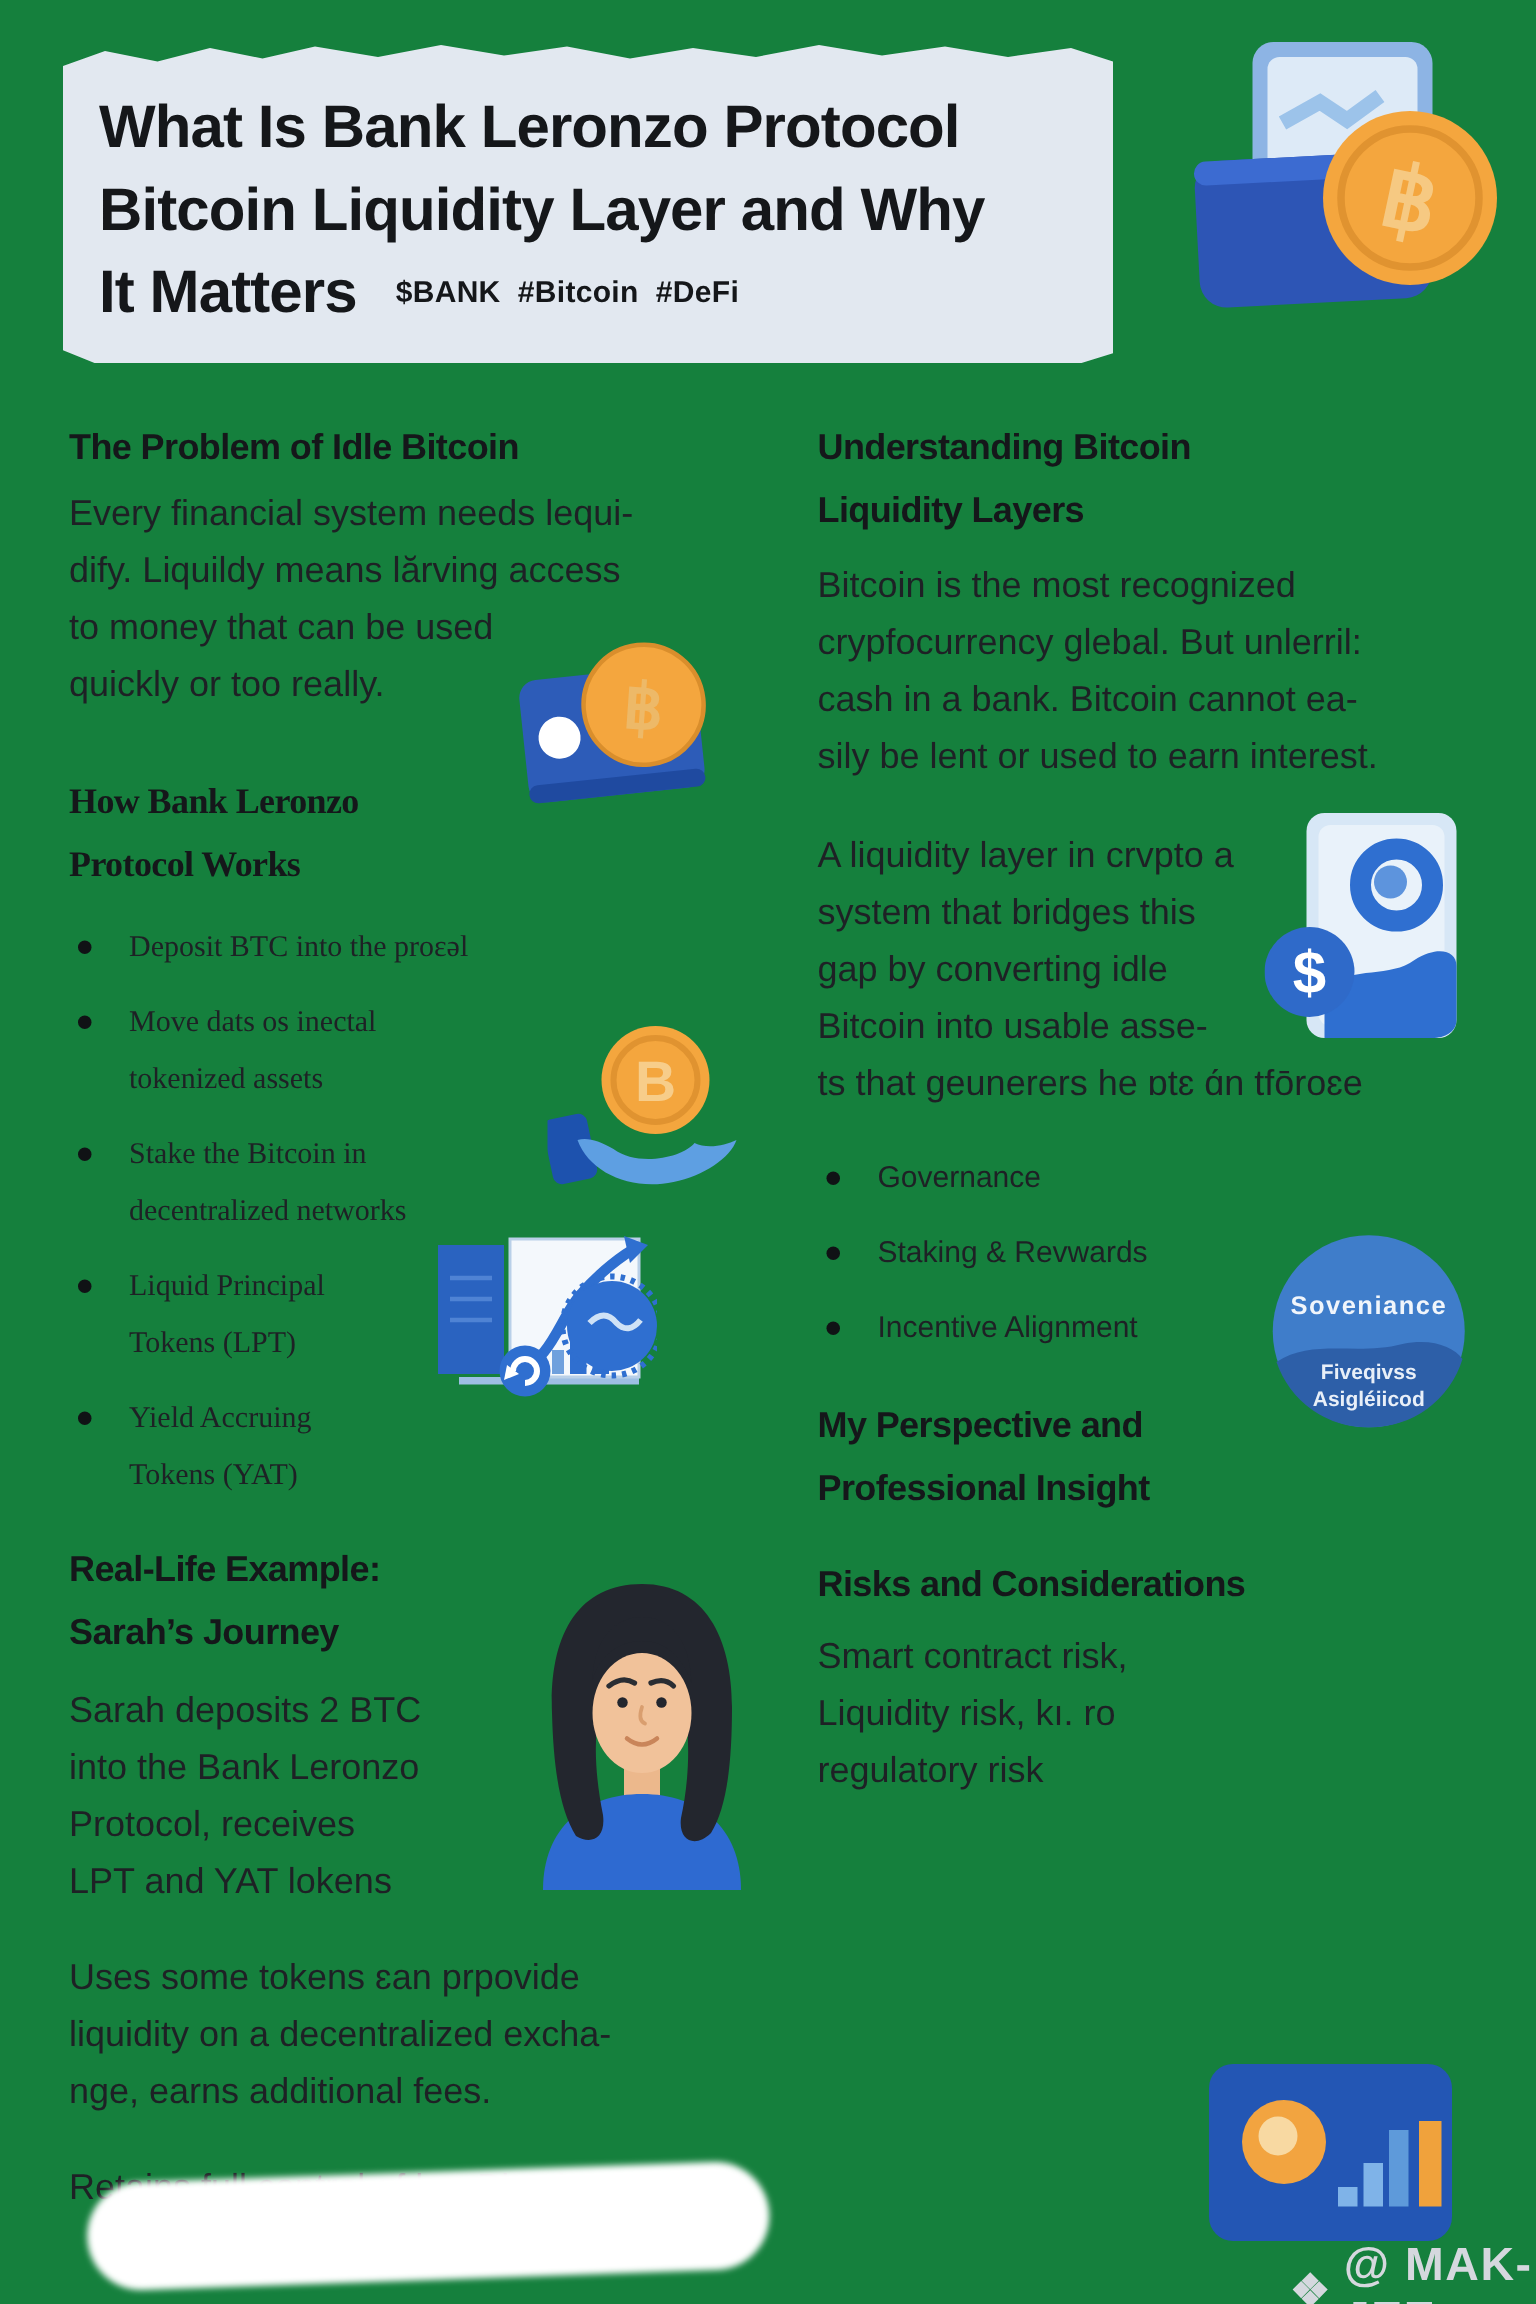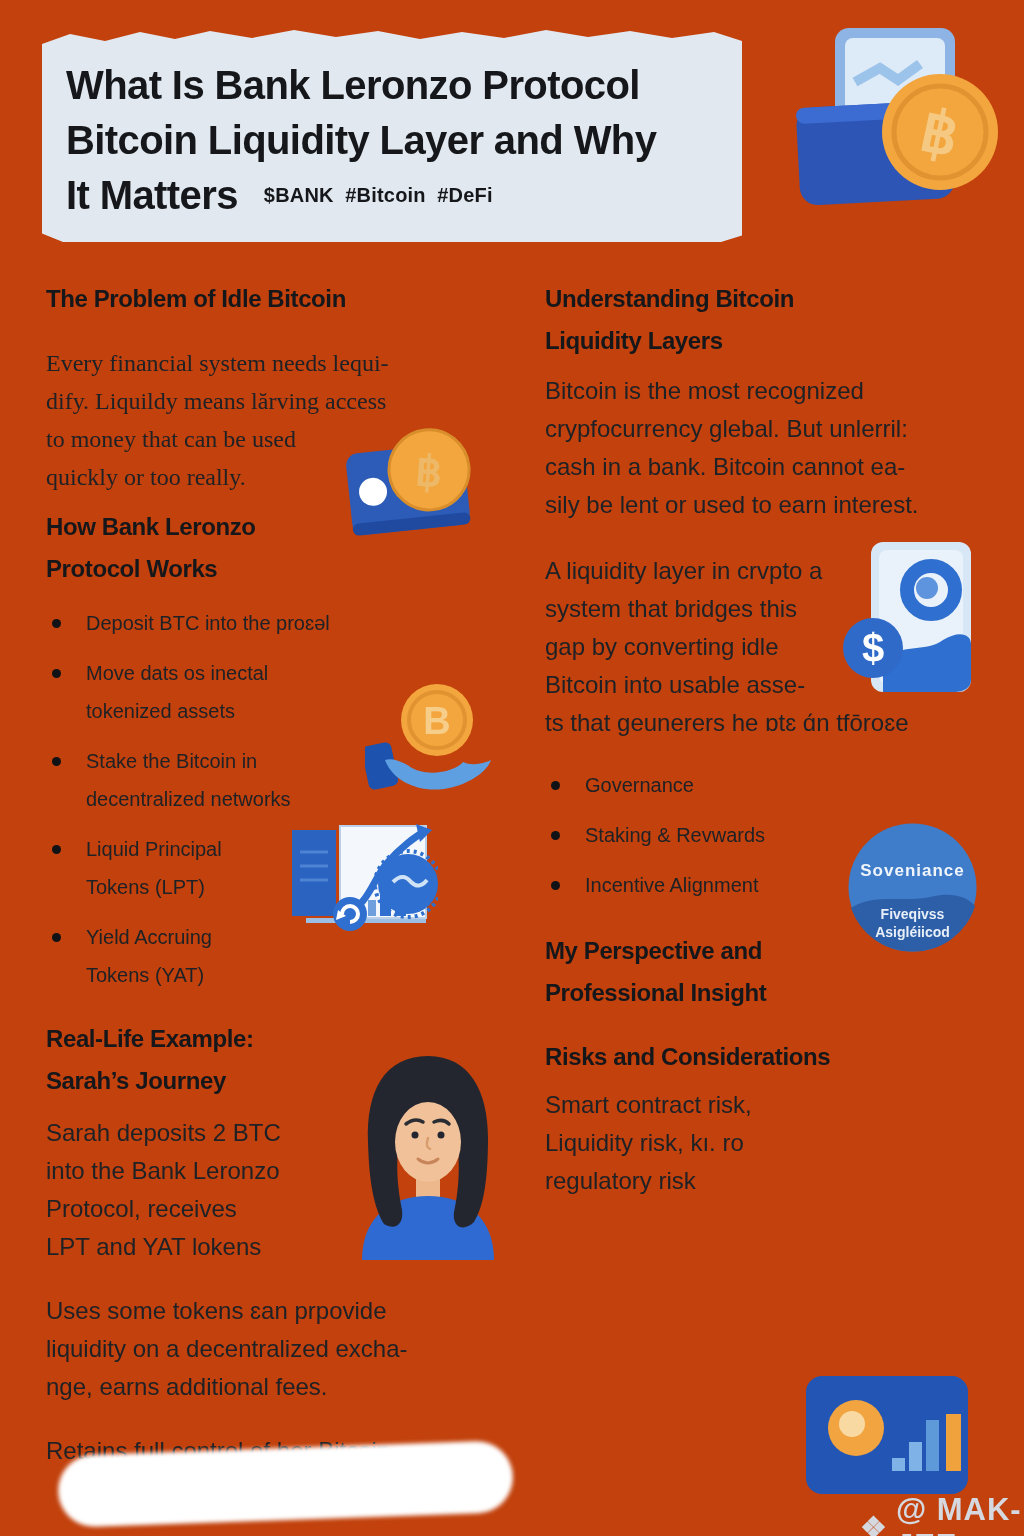--- a/index.html
+++ b/index.html
@@ -1,16 +1,16 @@
 <!DOCTYPE html>
 <html><head>
 <meta charset="utf-8">
 <style>
   html,body{margin:0;padding:0;background:#f1f4f8;}
-  .page{position:relative;width:1024px;height:1536px;background:#c2410c;
+  .page{position:relative;width:1024px;height:1536px;background:#15803d;
         font-family:"Liberation Sans",sans-serif;overflow:hidden;}
 
   
   .header-box{position:absolute;left:42px;top:28px;width:700px;height:214px;
     background:#e2e8f0;
     clip-path:polygon(0 16px,4% 6px,9% 13px,14% 4px,19% 11px,24% 3px,30% 10px,
       36% 2px,42% 9px,48% 3px,54% 11px,60% 4px,66% 10px,72% 2px,78% 9px,84% 3px,
       90% 10px,96% 4px,100% 13px,100% 97%,97% 100%,3% 100%,0 96%);}
   h1{position:absolute;left:66px;top:58px;margin:0;font-size:40px;line-height:55px;
      font-weight:700;color:#15171a;letter-spacing:-0.6px;}
@@ -22,22 +22,22 @@
   .col{position:absolute;top:278px;}
   .col-left{left:46px;width:472px;}
   .col-right{left:545px;width:462px;}
   h2{margin:0;font-size:24px;line-height:42px;font-weight:700;color:#15171a;letter-spacing:-0.4px;}
   p{margin:0;font-size:24px;line-height:38px;color:#1e2125;}
   .lines{white-space:pre-line;}
   ul{list-style:none;margin:14px 0 0;padding:0;}
   li{position:relative;padding-left:40px;margin-bottom:12px;font-size:20px;line-height:38px;color:#1e2125;}
   li::before{content:"";position:absolute;left:6px;top:15px;width:9px;height:9px;border-radius:50%;background:#101215;}
 
-  .sec-problem p{margin-top:24px;font-family:Liberation Serif, serif;}
-  .sec-how{margin-top:10px;}
+  .sec-problem p{margin-top:4px;}
+  .sec-how{margin-top:38px;font-family:Liberation Serif, serif;}
   .sec-example{margin-top:24px;}
   .sec-example p{margin-top:12px;}
   .sec-example p + p{margin-top:26px;}
   .sec-understanding p{margin-top:10px;}
   .sec-understanding .p2{margin-top:28px;}
   .sec-role{margin-top:24px;}
   .sec-perspective{margin-top:26px;}
   .sec-perspective p{margin-top:10px;}
   .sec-risks{margin-top:22px;}
   .sec-risks p{margin-top:8px;}

